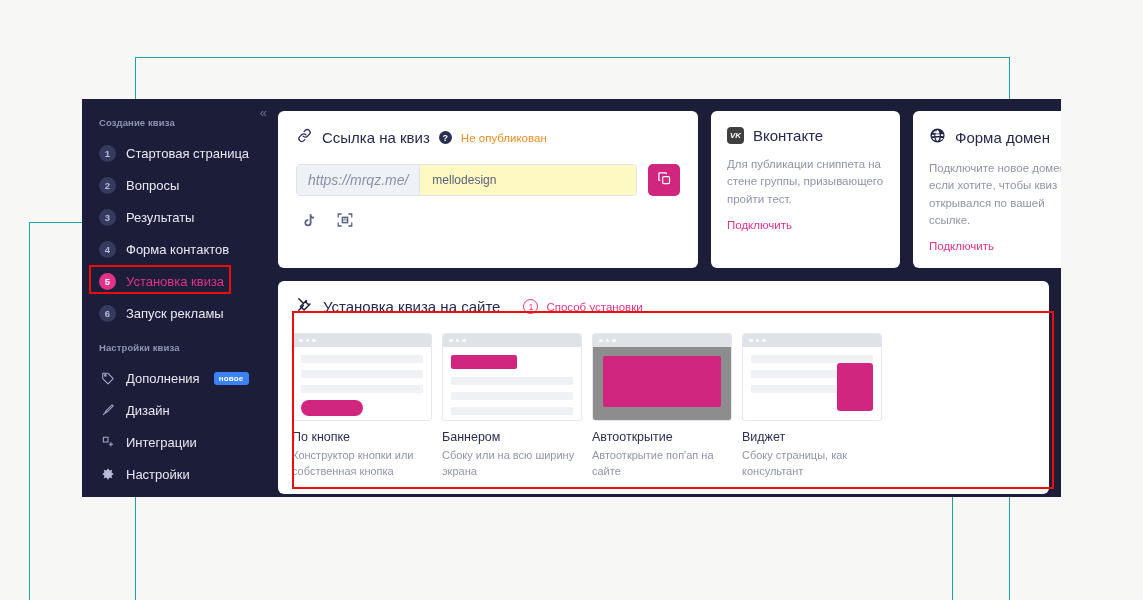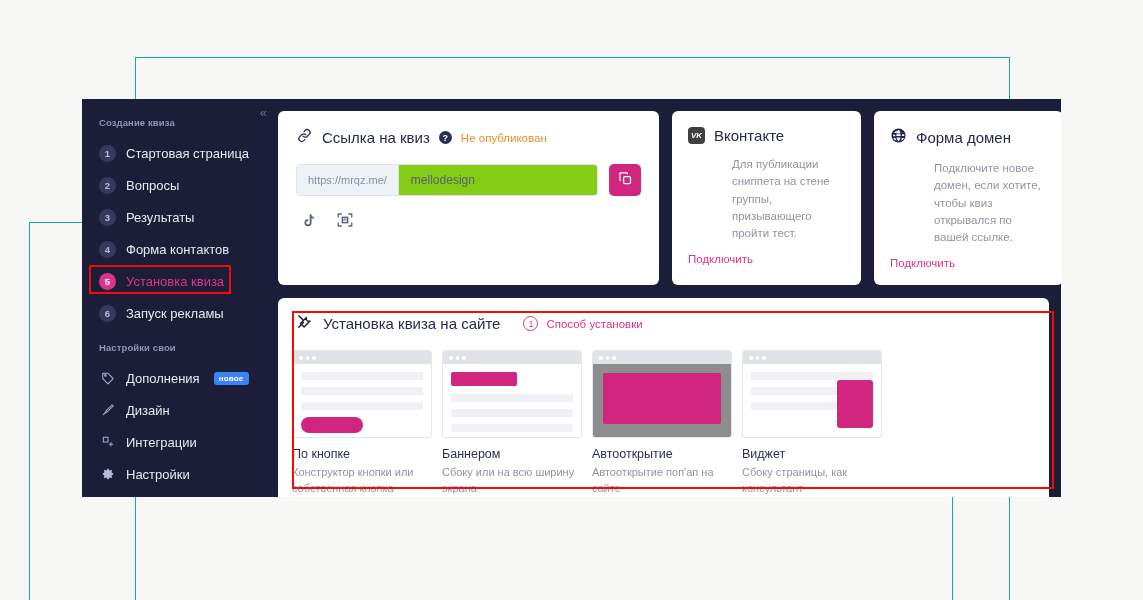--- a/index.html
+++ b/index.html
@@ -72,60 +72,60 @@
     width: 142px; height: 29px;
     border: 2px solid #f10c0c; z-index: 6; pointer-events: none;
   }
 
   
   .content { flex: 1; padding: 12px 12px 12px 0; min-width: 0; }
   .row-top { display: flex; gap: 13px; }
   .card {
     background: #fff; border-radius: 6px;
   }
-  .card-link { flex: none; width: 381px; padding: 16px 18px 12px; }
+  .card-link { flex: none; width: 420px; padding: 16px 18px 12px; }
   .card-side { flex: none; width: 189px; padding: 16px 16px 14px; }
 
   .card-head { display: flex; align-items: center; gap: 9px; }
   .card-title { font-size: 15px; color: #262a4d; white-space: nowrap; }
   .help-icon {
     width: 13px; height: 13px; border-radius: 50%; background: #2b2f52;
     color: #fff; font-size: 9px; font-weight: bold;
     display: flex; align-items: center; justify-content: center;
     flex: none; cursor: pointer;
   }
   .status-unpub { color: #f08c23; font-size: 11.5px; }
 
   .url-row { display: flex; align-items: center; gap: 11px; margin-top: 16px; }
   .url-field {
     display: flex; flex: 1; height: 32px;
     border: 1px solid #dfe3eb; border-radius: 4px; overflow: hidden;
   }
   .url-prefix {
-    background: #eef1f6; color: #8a90a6; font-size: 11px;
+    background: #eef1f6; color: #8a90a6; font-size: 14px;
     display: flex; align-items: center; padding: 0 11px;
-    border-right: 1px solid #dfe3eb; white-space: nowrap;
+    border-right: 1px solid #dfe3eb; white-space: nowrap; font-style: italic;
   }
   .url-input {
-    flex: 1; border: none; outline: none; background: #84cc16;
+    flex: 1; border: none; outline: none; background: #fef9c3;
     font-family: "Liberation Sans", sans-serif;
     font-size: 12px; color: #5a6079; padding: 0 12px;
   }
   .copy-btn {
     width: 32px; height: 32px; flex: none; border-radius: 5px;
     background: #d1267f; border: none; cursor: pointer;
     display: flex; align-items: center; justify-content: center;
   }
   .share-row { display: flex; gap: 13px; margin-top: 12px; }
   .share-icon {
     width: 24px; height: 24px; border-radius: 4px;
     display: flex; align-items: center; justify-content: center;
     cursor: pointer;
   }
-  .card-desc { color: #8f94a8; font-size: 11.5px; line-height: 1.5; margin-top: 12px; margin-left: 44px; }
+  .card-desc { color: #8f94a8; font-size: 11.5px; line-height: 1.5; margin-top: 12px; }
   .card-action { color: #e0328a; font-size: 11.5px; margin-top: 11px;
                  display: inline-block; cursor: pointer; }
   .vk-icon {
     width: 17px; height: 17px; background: #404040; border-radius: 4px;
     color: #fff; font-size: 8px; font-weight: bold; flex: none;
     display: flex; align-items: center; justify-content: center; font-style: italic;
   }
 
   
   .card-install { margin-top: 13px; padding: 15px 0 0 0; position: relative; }
@@ -200,21 +200,21 @@
       <div class="side-item active">
         <span class="num-badge">5</span>
         <span class="side-label">Установка квиза</span>
       </div>
       <div class="side-item">
         <span class="num-badge">6</span>
         <span class="side-label">Запуск рекламы</span>
       </div>
 
       <div class="side-gap"></div>
-      <div class="side-group-title">Настройки свои</div>
+      <div class="side-group-title">Настройки квиза</div>
 
       <div class="side-item">
         <span class="side-icon">
           <svg width="14" height="14" viewBox="0 0 24 24" fill="none" stroke="#a8accb" stroke-width="1.8">
             <path d="M20.6 13.4 12 22l-9-9V4h9l8.6 8.6z" stroke-linejoin="round"></path>
             <circle cx="7.5" cy="7.5" r="1.4"></circle>
           </svg>
         </span>
         <span class="side-label">Дополнения</span>
         <span class="new-badge">новое</span>

